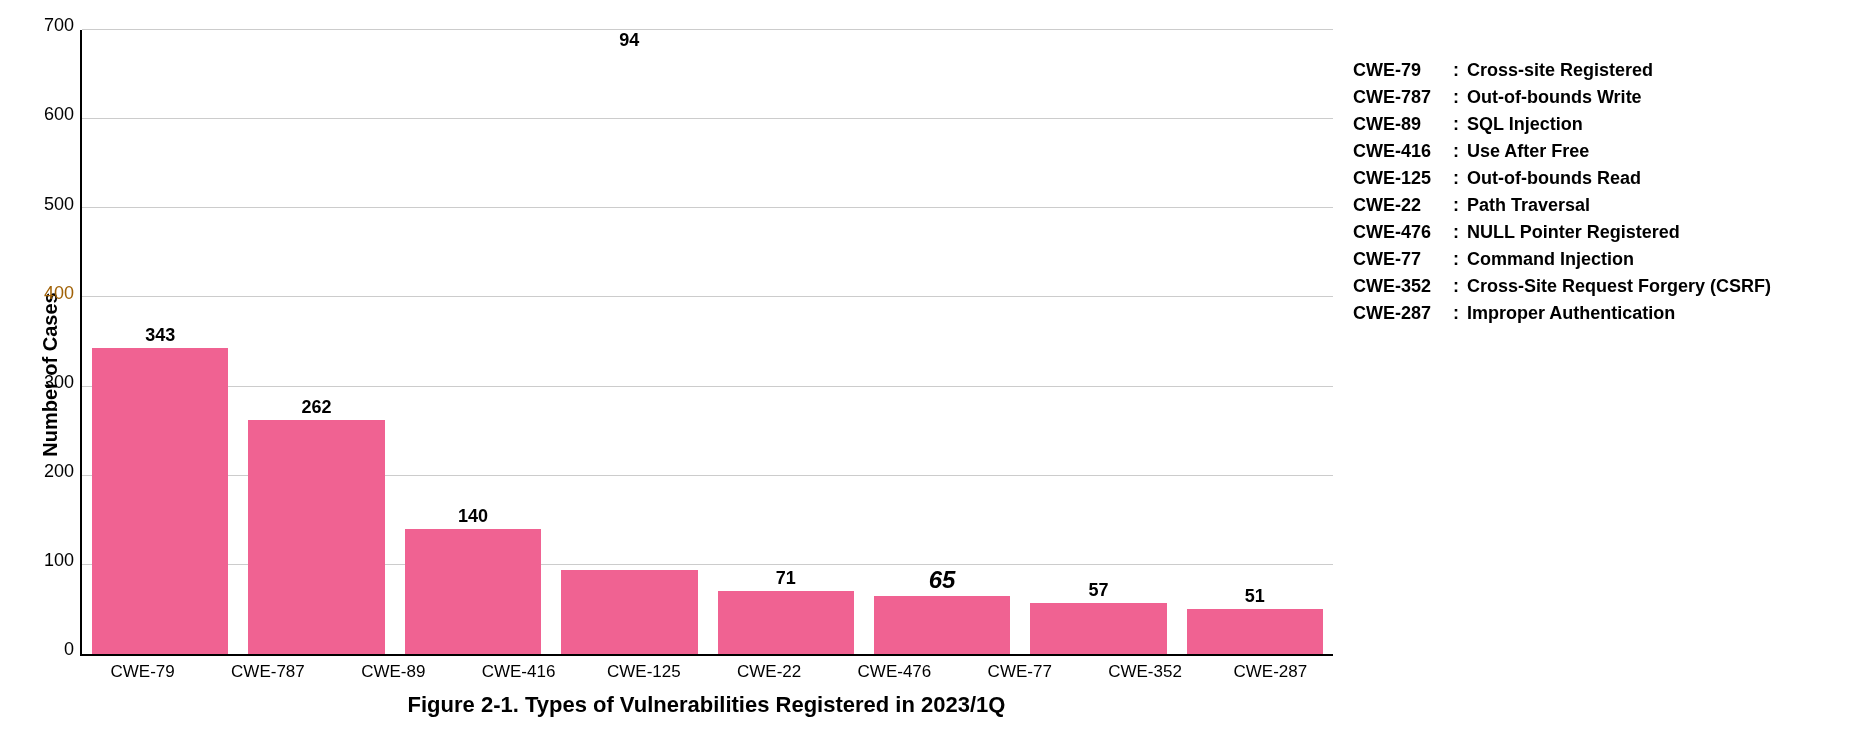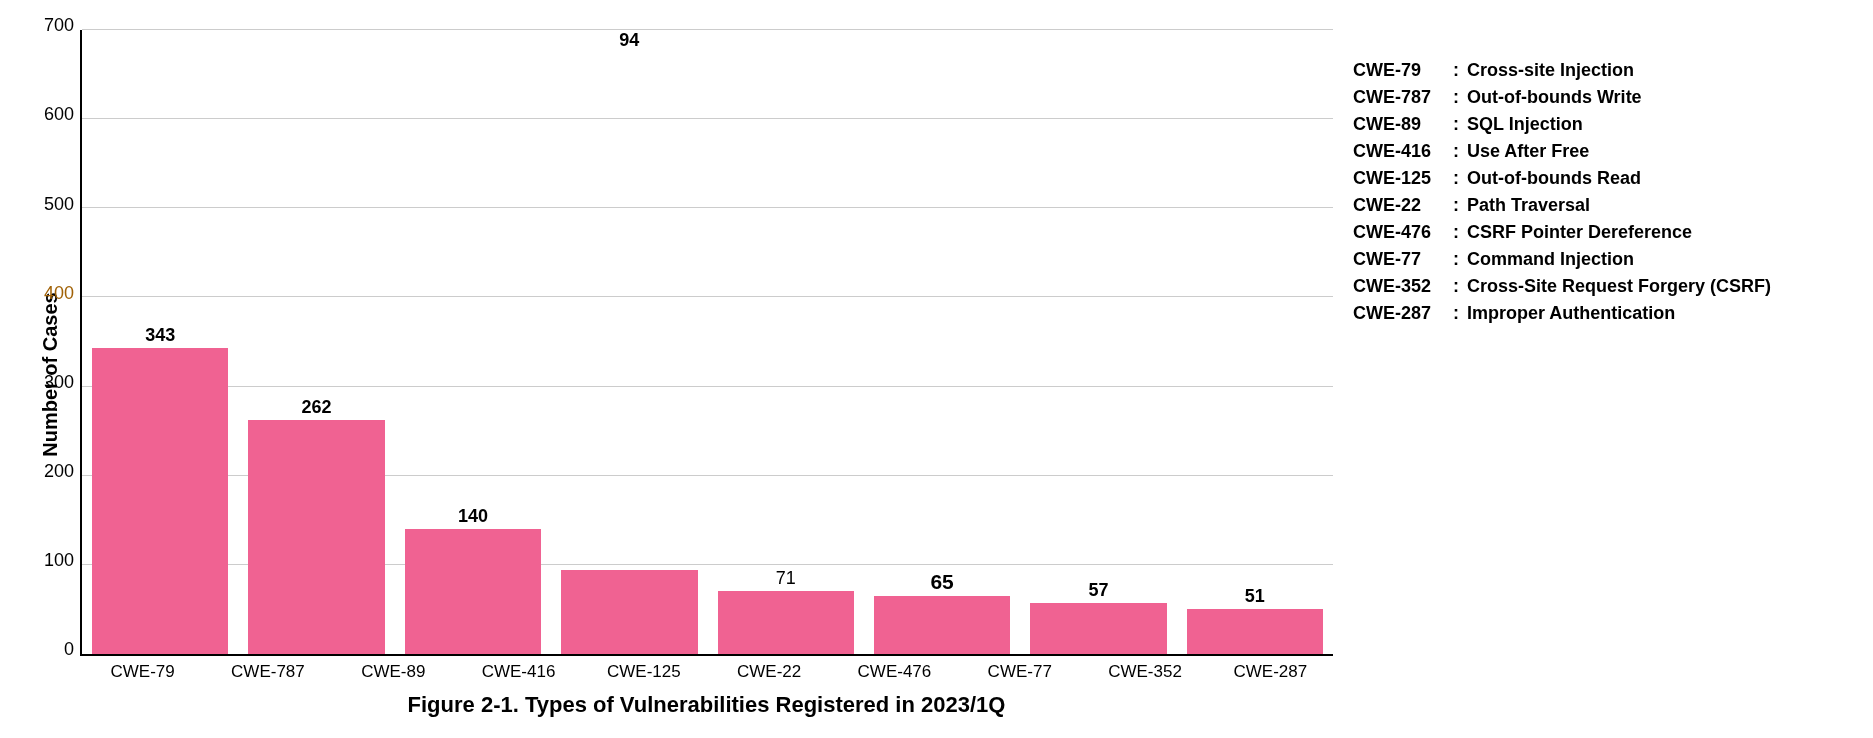--- a/index.html
+++ b/index.html
@@ -165,25 +165,25 @@
               </div>
               <div class="bar-group" style="display: flex; flex-direction: column; align-items: center; flex: 1 1 0%; height: 100%; justify-content: flex-end; position: relative; padding: 0px 10px;">
                 <div class="bar-value" style="font-size: 18px; font-weight: bold; margin-bottom: 2px;">140</div>
                 <div class="bar" style="width: 100%; height: 20%; background-color: rgb(240, 98, 146);"></div>
               </div>
               <div class="bar-group" style="display: flex; flex-direction: column; align-items: center; flex: 1 1 0%; height: 100%; justify-content: space-between; position: relative; padding: 0px 10px;">
                 <div class="bar-value" style="font-size: 18px; font-weight: bold; margin-bottom: 2px;">94</div>
                 <div class="bar" style="width: 100%; height: 13.4286%; background-color: rgb(240, 98, 146);"></div>
               </div>
               <div class="bar-group" style="display: flex; flex-direction: column; align-items: center; flex: 1 1 0%; height: 100%; justify-content: flex-end; position: relative; padding: 0px 10px;">
-                <div class="bar-value" style="font-size: 18px; font-weight: normal; margin-bottom: 2px;">71</div>
+                <div class="bar-value" style="font-size: 18px; font-weight: bold; margin-bottom: 2px;">71</div>
                 <div class="bar" style="width: 100%; height: 10.1429%; background-color: rgb(240, 98, 146);"></div>
               </div>
               <div class="bar-group" style="display: flex; flex-direction: column; align-items: center; flex: 1 1 0%; height: 100%; justify-content: flex-end; position: relative; padding: 0px 10px;">
-                <div class="bar-value" style="font-size: 21px; font-weight: bold; margin-bottom: 2px;">65</div>
+                <div class="bar-value" style="font-size: 24px; font-weight: bold; margin-bottom: 2px; font-style: italic;">65</div>
                 <div class="bar" style="width: 100%; height: 9.28571%; background-color: rgb(240, 98, 146);"></div>
               </div>
               <div class="bar-group" style="display: flex; flex-direction: column; align-items: center; flex: 1 1 0%; height: 100%; justify-content: flex-end; position: relative; padding: 0px 10px;">
                 <div class="bar-value" style="font-size: 18px; font-weight: bold; margin-bottom: 2px;">57</div>
                 <div class="bar" style="width: 100%; height: 8.14286%; background-color: rgb(240, 98, 146);"></div>
               </div>
               <div class="bar-group" style="display: flex; flex-direction: column; align-items: center; flex: 1 1 0%; height: 100%; justify-content: flex-end; position: relative; padding: 0px 10px;">
                 <div class="bar-value" style="font-size: 18px; font-weight: bold; margin-bottom: 2px;">51</div>
                 <div class="bar" style="width: 100%; height: 7.28571%; background-color: rgb(240, 98, 146);"></div>
               </div>
@@ -213,21 +213,21 @@
 
         <div class="figure-caption" style="margin-top:10px;">Figure 2-1. Types of Vulnerabilities Registered in 2023/1Q</div>
       </div>
     </div>
   </div>
 
   <div class="legend" id="legend">
       <div class="legend-item">
         <span class="legend-cwe">CWE-79</span>
         <span class="legend-sep"> : </span>
-        <span class="legend-desc">Cross-site Injection</span>
+        <span class="legend-desc">Cross-site Registered</span>
       </div>
       <div class="legend-item">
         <span class="legend-cwe">CWE-787</span>
         <span class="legend-sep"> : </span>
         <span class="legend-desc">Out-of-bounds Write</span>
       </div>
       <div class="legend-item">
         <span class="legend-cwe">CWE-89</span>
         <span class="legend-sep"> : </span>
         <span class="legend-desc">SQL Injection</span>
@@ -243,21 +243,21 @@
         <span class="legend-desc">Out-of-bounds Read</span>
       </div>
       <div class="legend-item">
         <span class="legend-cwe">CWE-22</span>
         <span class="legend-sep"> : </span>
         <span class="legend-desc">Path Traversal</span>
       </div>
       <div class="legend-item">
         <span class="legend-cwe">CWE-476</span>
         <span class="legend-sep"> : </span>
-        <span class="legend-desc">CSRF Pointer Dereference</span>
+        <span class="legend-desc">NULL Pointer Registered</span>
       </div>
       <div class="legend-item">
         <span class="legend-cwe">CWE-77</span>
         <span class="legend-sep"> : </span>
         <span class="legend-desc">Command Injection</span>
       </div>
       <div class="legend-item">
         <span class="legend-cwe">CWE-352</span>
         <span class="legend-sep"> : </span>
         <span class="legend-desc">Cross-Site Request Forgery (CSRF)</span>

